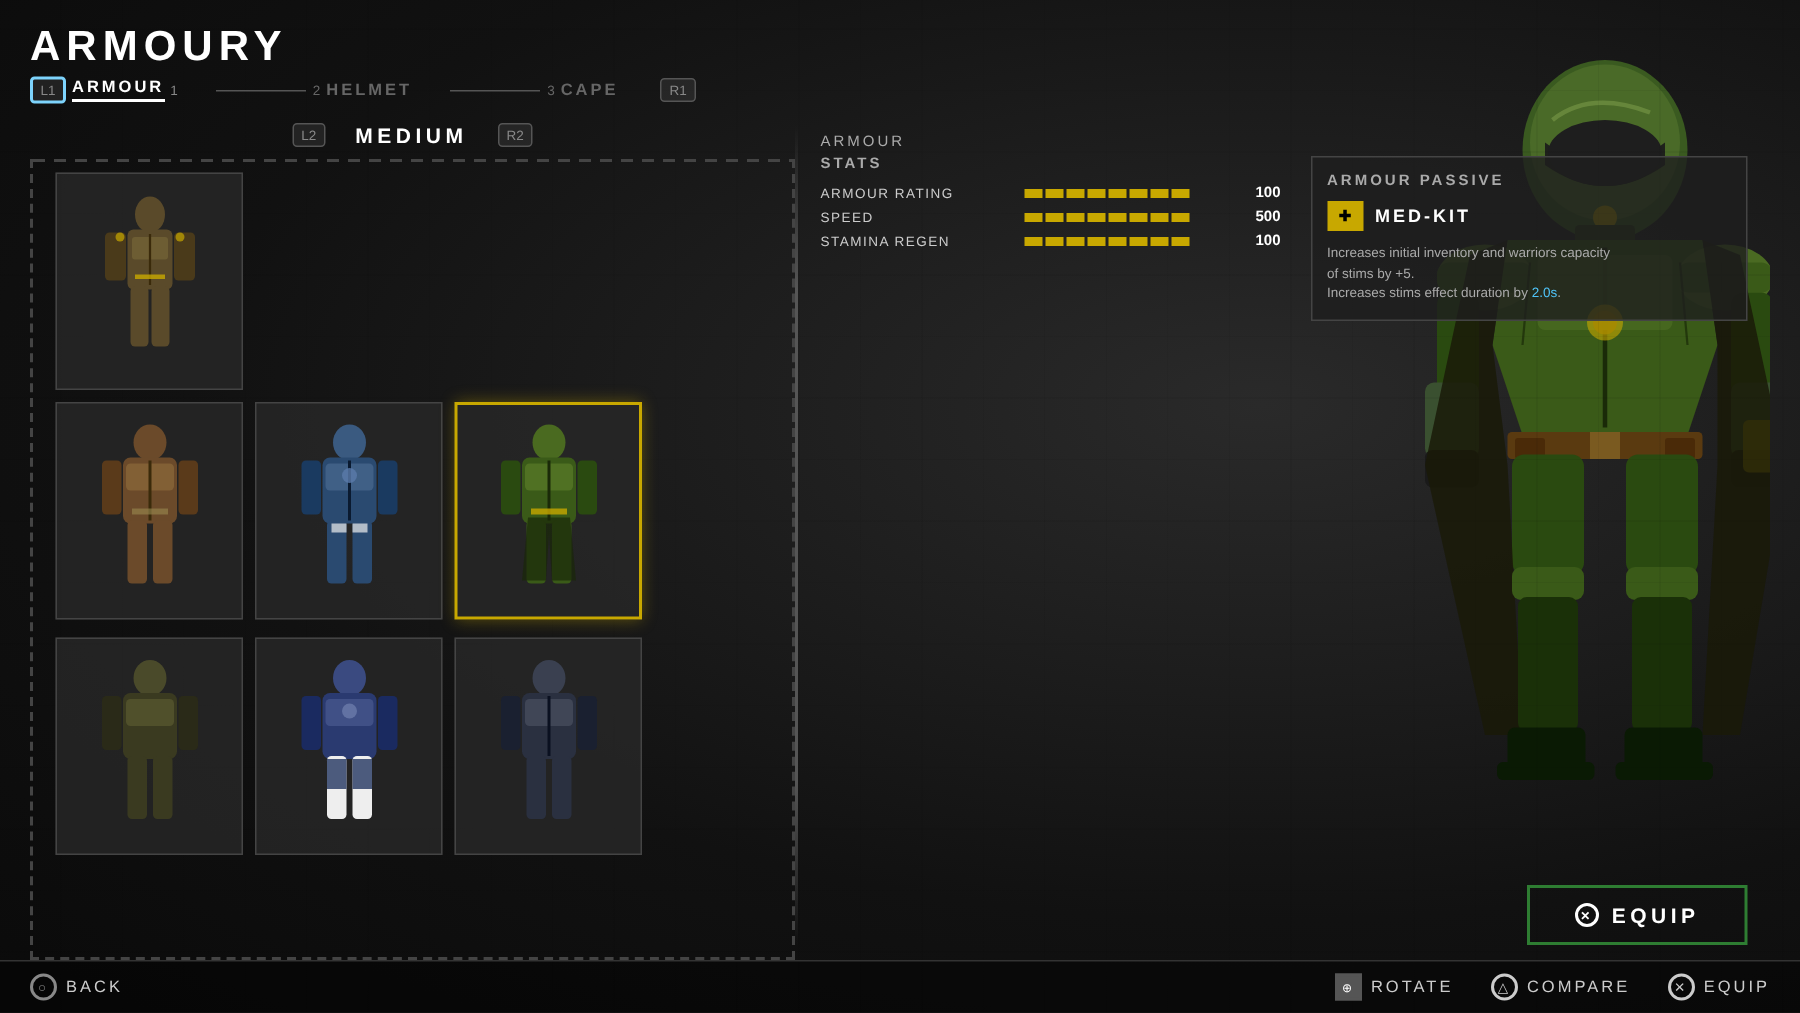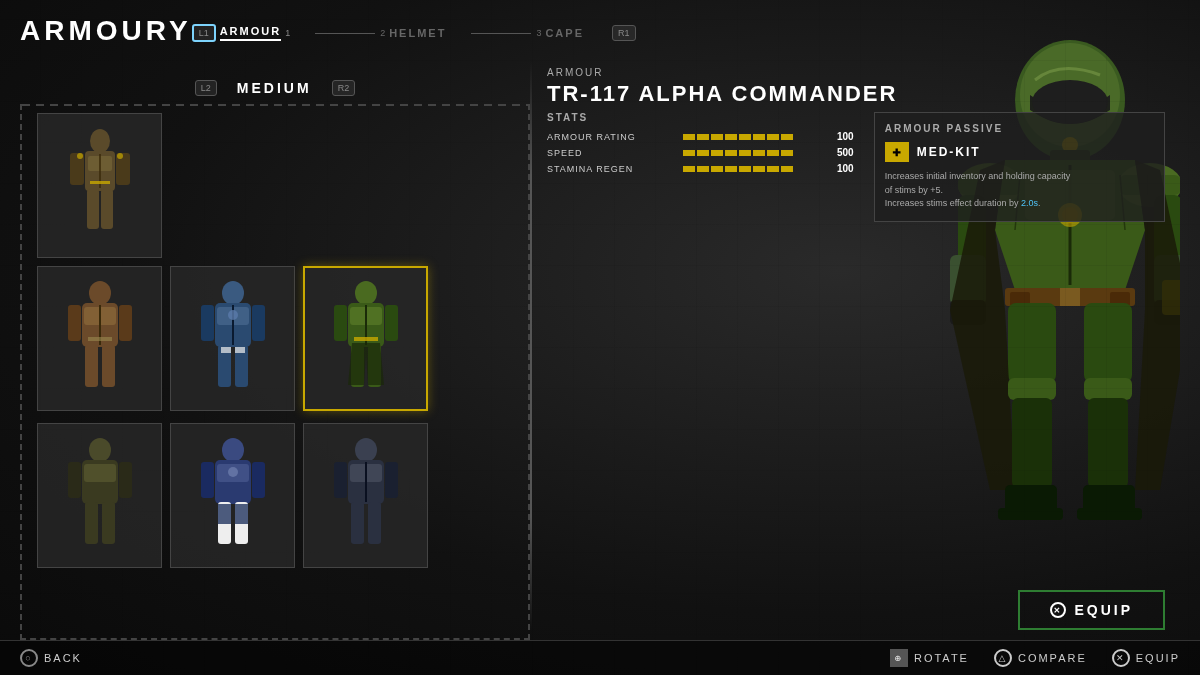--- a/index.html
+++ b/index.html
@@ -36,21 +36,21 @@
       width: 1200px;
       height: 675px;
       display: flex;
       flex-direction: column;
     }
 
     
     .header {
       padding: 15px 20px 5px;
       display: flex;
-      flex-direction: row;
+      flex-direction: column;
     }
     .title {
       font-size: 28px;
       font-weight: 900;
       letter-spacing: 4px;
       color: #fff;
       text-transform: uppercase;
     }
     .tabs-bar {
       display: flex;
@@ -127,21 +127,20 @@
     }
 
     
     .category-nav {
       display: flex;
       align-items: center;
       justify-content: center;
       gap: 20px;
       padding: 8px 0;
       position: relative;
-      margin-top: 20px;
     }
     .nav-btn {
       font-size: 9px;
       color: #888;
       padding: 2px 5px;
       background: rgba(80,80,80,0.3);
       border: 1px solid #555;
       border-radius: 3px;
     }
     .category-name {
@@ -599,21 +598,20 @@
             </div>
           </div>
         </div>
       </div>
     </div>
 
     <div class="vertical-divider"></div>
 
     <div class="info-panel">
       <div class="armour-category-label">ARMOUR</div>
-      <div class="armour-name">TR-117 ALPHA COMMANDER</div>
 
       <div class="stats-passive-row">
 
         <div class="stats-section">
           <div class="stats-title">STATS</div>
 
           <div class="stat-row">
             <span class="stat-name">ARMOUR RATING</span>
             <div class="stat-bar">
               <div class="stat-pip"></div>
@@ -659,21 +657,21 @@
           </div>
         </div>
 
         <div class="passive-section">
           <div class="passive-title">ARMOUR PASSIVE</div>
           <div class="passive-name-row">
             <div class="passive-icon">✚</div>
             <span class="passive-name">MED-KIT</span>
           </div>
           <div class="passive-desc">
-            <span>Increases initial inventory and holding capacity</span><br>
+            <span>Increases initial inventory and warriors capacity</span><br>
             <span>of stims by +5.</span><br>
             <span>Increases stims effect duration by </span><span class="passive-highlight">2.0s</span><span>.</span>
           </div>
         </div>
       </div>
 
       <button class="equip-btn">
         <div class="btn-circle">✕</div>
         <span>EQUIP</span>
       </button>

